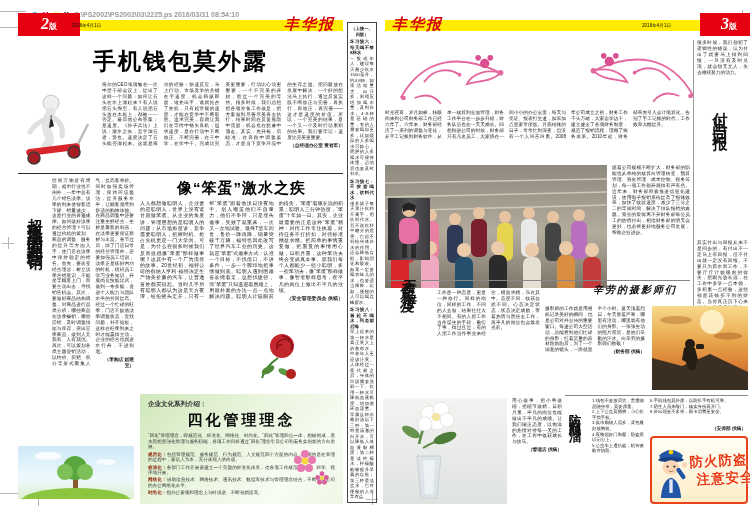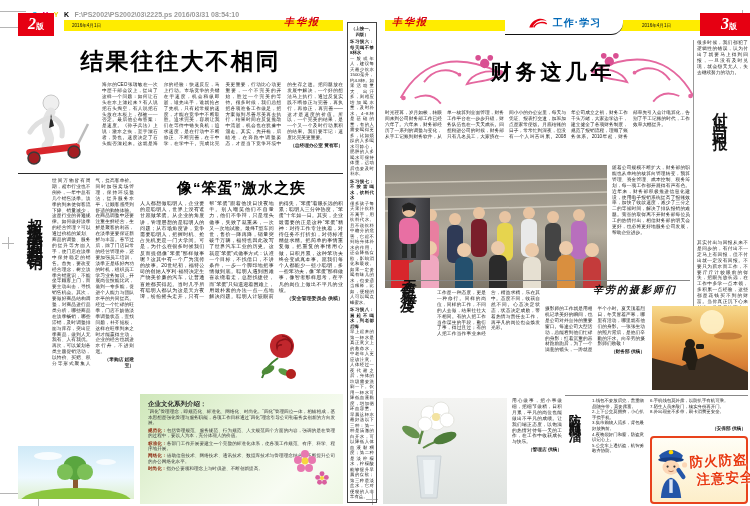--- a/index.html
+++ b/index.html
@@ -17,21 +17,21 @@
   .vline{background:#9a9a9a;width:0.6px;}
   .crop{background:#b5b5b5;}
   
   .plate-box{background:#e60012;color:#fff;text-align:center;}
   .plate-num{font-family:"Liberation Serif",serif;font-style:italic;font-weight:bold;font-size:16px;line-height:22px;}
   .plate-word{font-size:8px;font-weight:bold;}
   .ybar{background:#ffec00;}
   .date-txt{font-size:4.6px;color:#111;}
   .tab{background:#fff;border-bottom:1.6px solid #111;border-radius:0 0 12px 0;display:flex;align-items:center;justify-content:center;gap:4px;}
   .section-label{color:#0068b7;font-weight:bold;font-size:10px;letter-spacing:1px;}
-  .masthead{color:#d6000f;font-family:"Liberation Serif",serif;font-weight:bold;font-style:italic;font-size:10px;letter-spacing:2px;}
+  .masthead{color:#d6000f;font-family:"Liberation Serif",serif;font-weight:bold;font-style:italic;font-size:15px;letter-spacing:2px;}
   
   .headline-big{font-weight:bold;font-size:23px;letter-spacing:2px;color:#000;text-align:center;font-family:"Liberation Sans",sans-serif;}
   .headline-mid{font-weight:bold;font-size:15px;letter-spacing:1px;color:#000;text-align:center;}
   .vtitle{writing-mode:vertical-rl;font-family:"Liberation Serif",serif;font-weight:bold;color:#111;}
   .calli{font-style:italic;}
   .fin-title{font-family:"Liberation Serif",serif;font-weight:bold;font-size:21px;letter-spacing:4px;color:#000;text-align:center;}
   .photog-title{font-family:"Liberation Serif",serif;font-weight:bold;font-style:italic;font-size:10px;letter-spacing:2px;color:#111;text-align:center;}
   
   .strip{border:0.7px solid #444;padding:3px 2px;font-size:4.4px;line-height:5.5px;}
   .strip .note{font-weight:bold;text-align:center;margin-bottom:2px;}
@@ -67,27 +67,27 @@
   <div class="abs crop" style="left:2px;top:243px;width:12px;height:0.6px;"></div>
   <div class="abs crop" style="left:8px;top:237px;width:0.6px;height:12px;"></div>
   <div class="abs crop" style="left:736px;top:16px;width:12px;height:0.6px;"></div>
   <div class="abs crop" style="left:742px;top:10px;width:0.6px;height:12px;"></div>
   <div class="abs crop" style="left:366px;top:499px;width:12px;height:0.6px;"></div>
   <div class="abs crop" style="left:372px;top:493px;width:0.6px;height:12px;"></div>
   <div class="abs crop" style="left:0;top:493px;width:38px;height:0.6px;"></div>
   <div class="abs crop" style="left:38px;top:494px;width:0.6px;height:12px;"></div>
 
   <div class="abs ybar" style="left:64px;top:20px;width:279px;height:11px;"></div>
-  <div class="abs plate-box" style="left:18px;top:13px;width:36px;height:23px;text-align:center;">
+  <div class="abs plate-box" style="left:18px;top:13px;width:62px;height:23px;text-align:center;">
     <span class="plate-num">2</span><span class="plate-word">版</span>
   </div>
   <div class="abs date-txt" style="left:72px;top:23px;">2016年4月1日</div>
   <div class="abs masthead" style="left:284px;top:15px;">丰华报</div>
 
-  <div class="abs headline-big" style="left:18px;top:46px;width:325px;">结果往往大不相同</div>
+  <div class="abs headline-big" style="left:18px;top:46px;width:325px;">手机钱包莫外露</div>
   <div class="abs" style="left:18px;top:88px;">
     <svg width="80" height="80" viewBox="0 0 80 80">
       <circle cx="33" cy="15" r="8" fill="#efefef" stroke="#c8c8c8" stroke-width="1"></circle>
       <path d="M33 24 q-8 12 -2 24 q2 5 -3 10" stroke="#e4e4e4" stroke-width="9" fill="none" stroke-linecap="round"></path>
       <path d="M33 26 l3 12 l-5 2 z" fill="#2b2b2b"></path>
       <path d="M30 30 q-12 4 -18 14" stroke="#e0e0e0" stroke-width="5" fill="none" stroke-linecap="round"></path>
       <path d="M36 30 q10 6 8 18" stroke="#e0e0e0" stroke-width="5" fill="none" stroke-linecap="round"></path>
       <rect x="8" y="58" width="54" height="7" rx="3.5" fill="#d8262c" transform="rotate(-7 35 61)"></rect>
       <circle cx="16" cy="70" r="6" fill="#a31d22" stroke="#3a3a3a" stroke-width="1.5"></circle>
       <circle cx="56" cy="64" r="6" fill="#a31d22" stroke="#3a3a3a" stroke-width="1.5"></circle>
@@ -128,20 +128,21 @@
       <ellipse cx="10" cy="40" rx="7" ry="3.5" fill="#4e8a38" transform="rotate(-30 10 40)"></ellipse>
       <ellipse cx="26" cy="42" rx="6" ry="3" fill="#5d9a44" transform="rotate(25 26 42)"></ellipse>
       <circle cx="24" cy="16" r="12" fill="#c1272d"></circle>
       <path d="M24 6 a10 10 0 0 1 9 14 a7 7 0 0 0 -9 -10 a6 6 0 0 0 -5 8 a4 4 0 0 1 5 -3" stroke="#8c1218" stroke-width="1.6" fill="none"></path>
       <circle cx="33" cy="44" r="5" fill="#b2221f"></circle>
     </svg>
   </div>
 
   <div class="abs culture-box" style="left:140px;top:394px;width:203px;height:110px;">
     <div class="cb-label">企业文化系列介绍：</div>
+    <div class="cb-title">四化管理理念</div>
     <div class="cb-text">
       <div class="cb-par">“四化”管理理念，即规范化、标准化、网络化、时尚化。“四化”管理四位一体，相辅相成，基本思想是强化管理与服务职能，各项工作目标通过“四化”理念引导公司朝着务实创新的方向发展。</div>
       <div class="cb-par"><span class="cb-lead">规范化：</span><span>包括管理规范、服务规范、行为规范、人文规范四个方面的内容，强调的是在管理的过程中，要以人为本，充分体现人的价值。</span></div>
       <div class="cb-par"><span class="cb-lead">标准化：</span><span>各部门工作开展要建立一个完整的标准化体系，使各项工作规范、有序、科学、程序地开展。</span></div>
       <div class="cb-par"><span class="cb-lead">网络化：</span><span>借助信息技术、网络技术、通讯技术、数据库技术与管理理念结合，不断提升公司的办公网络化水平。</span></div>
       <div class="cb-par"><span class="cb-lead">时尚化：</span><span>指办公要领和理念上与时俱进、不断创新提高。</span></div>
     </div>
   </div>
   <div class="abs" style="left:292px;top:448px;">
     <svg width="26" height="26" viewBox="0 0 26 26">
@@ -175,29 +176,20 @@
     <div class="h">坏习惯七：不按需喝水，饮料代水</div>
     <div>很多孩子每天果汁饮料不离手，用饮料代水。且不说饮料中糖分的危害，它起不到给身体补水的作用，还会降低食欲，影响消化和吸收。如果一定要喝有味儿的水，也要适当稀释，比如，便秘的人可以喝点蜂蜜水。</div>
     <div class="h">坏习惯八：晨起不喝水，到老都后悔</div>
     <div>早上起来的第一杯水是真正意义上的救命水，中老年人更应该注意。人体经过一夜代谢之后，身体的垃圾需要洗刷一下。饮用一杯水可降低血液黏度，增加循环血容量。早晨这杯水最好选以下三种：第一种是清澈的白开水，可以降低人体血液黏稠度；第二种是淡柠檬水，柠檬酸能够提升早晨的食欲；第三种是淡盐水，它对便秘的人非常有益。</div>
     <div class="h">坏习惯九：吃咸了不马上补水</div>
 
   </div>
 
   <div class="abs ybar" style="left:385px;top:20px;width:315px;height:11px;"></div>
   <div class="abs masthead" style="left:392px;top:15px;">丰华报</div>
-  <div class="abs tab" style="left:505px;top:12px;width:118px;height:22px;">
-    <span style="display:inline-flex;">
-      <svg width="22" height="14" viewBox="0 0 24 16">
-          <path d="M2 13 C6 2 18 1 22 6 C16 3 8 6 6 13 Z" fill="#e60012"></path>
-          <path d="M7 13 C11 6 19 7 22 9" stroke="#e60012" fill="none" stroke-width="1.6"></path>
-        </svg>
-    </span>
-    <span class="section-label">工作·学习</span>
-  </div>
   <div class="abs date-txt" style="left:642px;top:23px;">2016年4月1日</div>
   <div class="abs plate-box" style="left:700px;top:13px;width:58px;height:23px;">
     <span class="plate-num">3</span><span class="plate-word">版</span>
   </div>
 
   <div class="abs" style="left:396px;top:46px;">
     <svg width="112" height="62" viewBox="0 0 120 65">
         <g stroke="#e4679f" fill="none" stroke-width="2">
           <path d="M5 55 C30 10 70 8 112 28"></path>
           <path d="M112 28 c-14 -4 -30 0 -36 12 c14 -4 26 -2 36 -12"></path>
@@ -229,21 +221,20 @@
           <circle cx="8" cy="55" r="2.5"></circle>
           <circle cx="68" cy="30" r="2"></circle>
         </g>
         <g fill="#d94f92">
           <circle cx="95" cy="18" r="5"></circle>
           <circle cx="88" cy="12" r="3"></circle>
           <circle cx="101" cy="12" r="3"></circle>
         </g>
       </svg>
   </div>
-  <div class="abs fin-title" style="left:488px;top:58px;width:130px;">财务这几年</div>
   <div class="abs jt body-txt cols5" style="left:385px;top:110px;width:305px;height:52px;">
     <span>时光荏苒，岁月如梭，转眼间来到公司财务部工作已经六年了。六年来，财务部经历了一系列的调整与变化，从手工记账到财务软件，从单一核算到全面管理，财务工作平台在一步步升级，财务队伍也在一天天成长。回想刚进公司的时候，财务部只有几名员工，大家挤在一间小小的办公室里，每天与凭证、报表打交道，加班加点是家常便饭。月底结账的日子，常常忙到深夜，但没有一个人叫苦叫累。2008年公司成立之初，财务工作千头万绪，大家边学边干，建立健全了各项财务制度，规范了报销流程，理顺了账务体系。2010年起，财务部率先引入会计电算化，告别了手工记账的时代，工作效率大幅提升。</span>
   </div>
   <div class="abs" style="left:385px;top:165px;width:222px;height:123px;background:linear-gradient(180deg,#8f8a7f,#b3ab9c 55%,#7d7568);overflow:hidden;">
     <svg width="222" height="123" viewBox="0 0 222 123">
       <g stroke="#cfc9bc" stroke-width="1.5">
           <line x1="0" y1="18" x2="222" y2="14"></line>
           <line x1="0" y1="32" x2="222" y2="27"></line>
           <line x1="0" y1="46" x2="222" y2="40"></line>
         </g>

